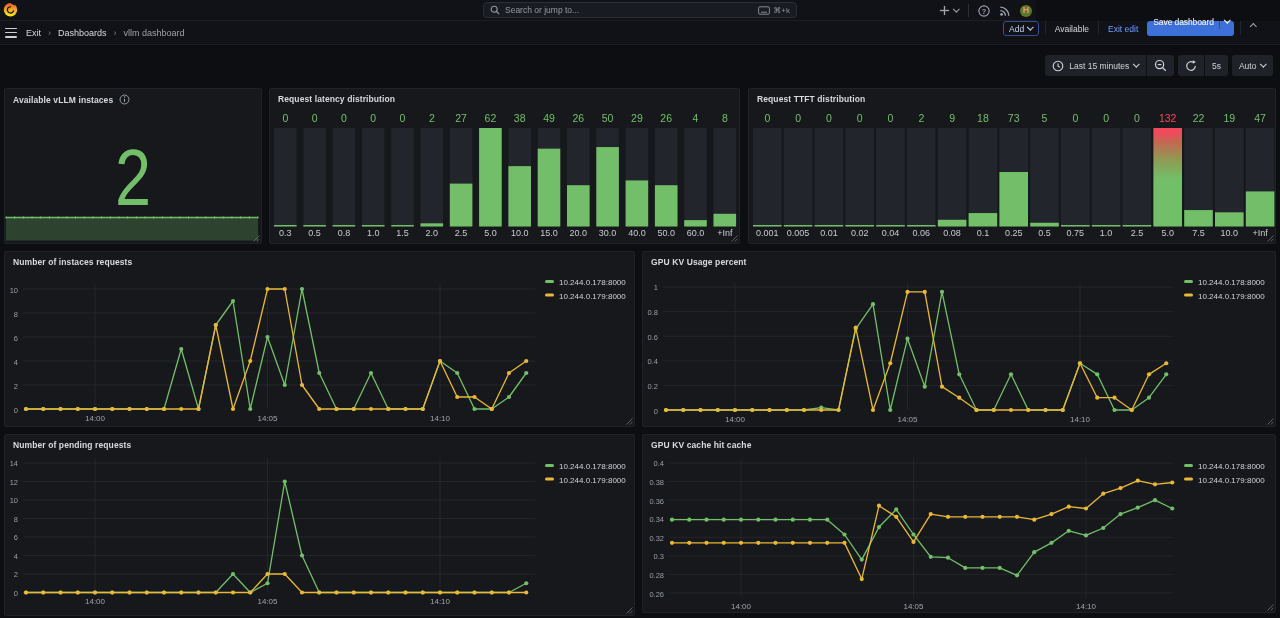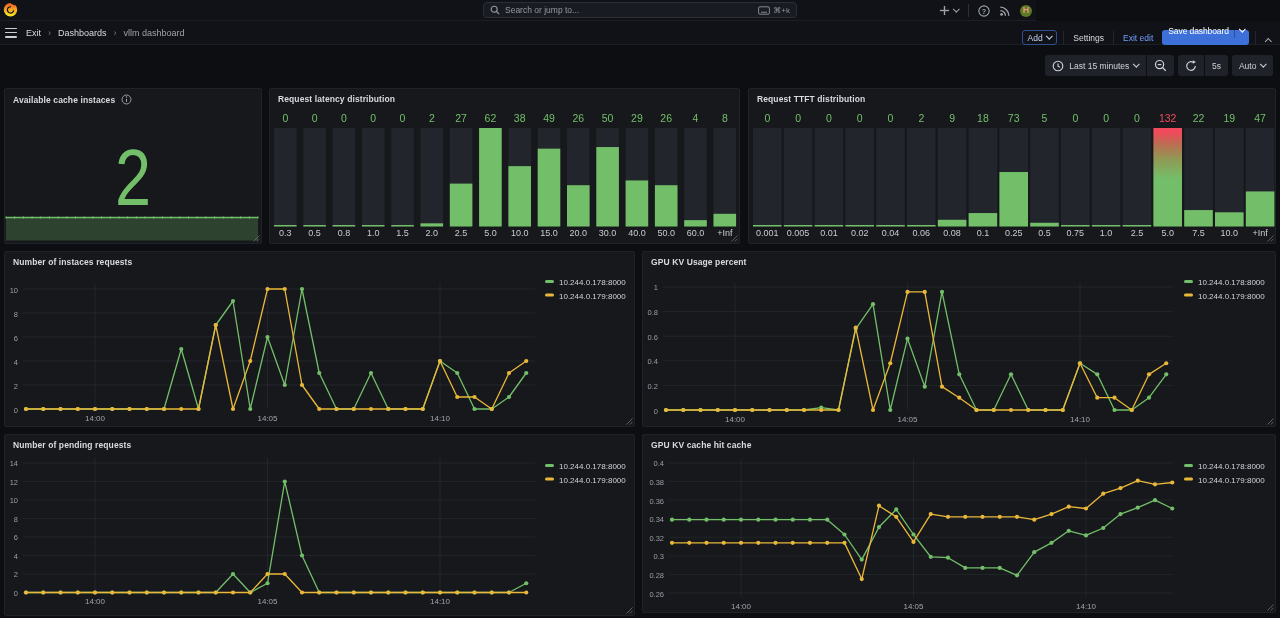--- a/index.html
+++ b/index.html
@@ -19,21 +19,21 @@
   .avatar { width:12px; height:12px; border-radius:50%; background:#5a7a23; position:relative; overflow:hidden; display:flex; align-items:center; justify-content:center; }
   .avatar span { color:#f0907e; font-size:9px; font-weight:bold; line-height:1; }
 
   .navbar { position:absolute; left:0; top:21px; width:1280px; height:24px; background:#111217; border-bottom:1px solid #1c1e24; display:flex; align-items:center; }
   .hamburger { margin-left:5px; width:12px; height:10px; display:flex; flex-direction:column; justify-content:space-between; }
   .hamburger i { display:block; height:1.6px; background:#cdced4; border-radius:1px; }
   .crumbs { display:flex; align-items:center; margin-left:9px; font-size:9px; gap:7px; }
   .crumbs .sep { color:#7a7e87; font-size:9px; }
   .crumb { color:#d8d9de; font-weight:500; }
   .crumb.last { color:#9fa2ab; font-weight:400; }
-  .editbar { position:absolute; right:5px; top:0; height:24px; display:flex; align-items:flex-end; gap:6px; }
+  .editbar { position:absolute; right:20px; top:0; height:24px; display:flex; align-items:flex-start; gap:6px; }
   .editbar .vdiv { width:1px; height:14px; background:#24262e; }
   .btn { height:15px; display:flex; align-items:center; gap:4px; font-size:8.5px; border-radius:3px; padding:0 5px; white-space:nowrap; }
   .btn-outline { border:1px solid #32508f; color:#c4d2f2; }
   .btn-ghost { color:#d8d9de; font-weight:500; padding:0 3px; }
   .btn-text { color:#6e9fff; font-weight:500; padding:0 3px; }
   .btn-primary { background:#3d71d9; color:#ffffff; font-weight:500; padding:0 5px 14px 6px; letter-spacing:-0.1px; }
   .btn-primary .chev-sep { width:1px; height:15px; background:rgba(13,14,18,0.35); margin:0 1px; }
   .chev { display:inline-block; width:4.6px; height:4.6px; border-right:1.4px solid currentColor; border-bottom:1.4px solid currentColor; transform:rotate(45deg) translate(-1px,-1px); }
   .chev.up { transform:rotate(-135deg) translate(-1px,-1px); }
   .collapse-btn { color:#aeb2ba; display:flex; align-items:center; padding:2px 4px; }
@@ -130,21 +130,21 @@
       <span class="crumb">Dashboards</span>
       <span class="sep">›</span>
       <span class="crumb last">vllm dashboard</span>
     </div>
     <div class="editbar">
       <span class="btn btn-outline">
           <span>Add</span>
           <span class="chev"></span>
         </span>
       <span class="vdiv"></span>
-      <span class="btn btn-ghost">Settings</span>
+      <span class="btn btn-ghost">Available</span>
       <span class="vdiv"></span>
       <span class="btn btn-text">Exit edit</span>
       <span class="btn btn-primary">
           <span>Save dashboard</span>
           <span class="chev-sep"></span>
           <span class="chev"></span>
         </span>
       <span class="vdiv"></span>
       <span class="collapse-btn">
           <span class="chev up"></span>
@@ -187,21 +187,21 @@
       <span class="seg">
         <span class="ctl-label">Auto</span>
         <span class="chev"></span>
       </span>
     </div>
   </div>
 
   <div id="panels">
       <div class="panel" style="left: 4px; top: 88px; width: 258px; height: 156px;">
         <div class="panel-title">
-          <span>Available cache instaces</span>
+          <span>Available vLLM instaces</span>
           <svg width="11" height="11" viewBox="0 0 14 14">
             <circle cx="7" cy="7" r="5.7" fill="none" stroke="#9da2ab" stroke-width="1.2"></circle>
             <line x1="7" y1="6.2" x2="7" y2="10" stroke="#9da2ab" stroke-width="1.4"></line>
             <circle cx="7" cy="3.9" r="0.9" fill="#9da2ab"></circle>
           </svg>
         </div>
         <svg class="resize" viewBox="0 0 8 8">
           <line x1="7.5" y1="1.5" x2="1.5" y2="7.5" stroke="#5a5d66" stroke-width="1"></line>
           <line x1="7.5" y1="4.8" x2="4.8" y2="7.5" stroke="#5a5d66" stroke-width="1"></line>
         </svg>

